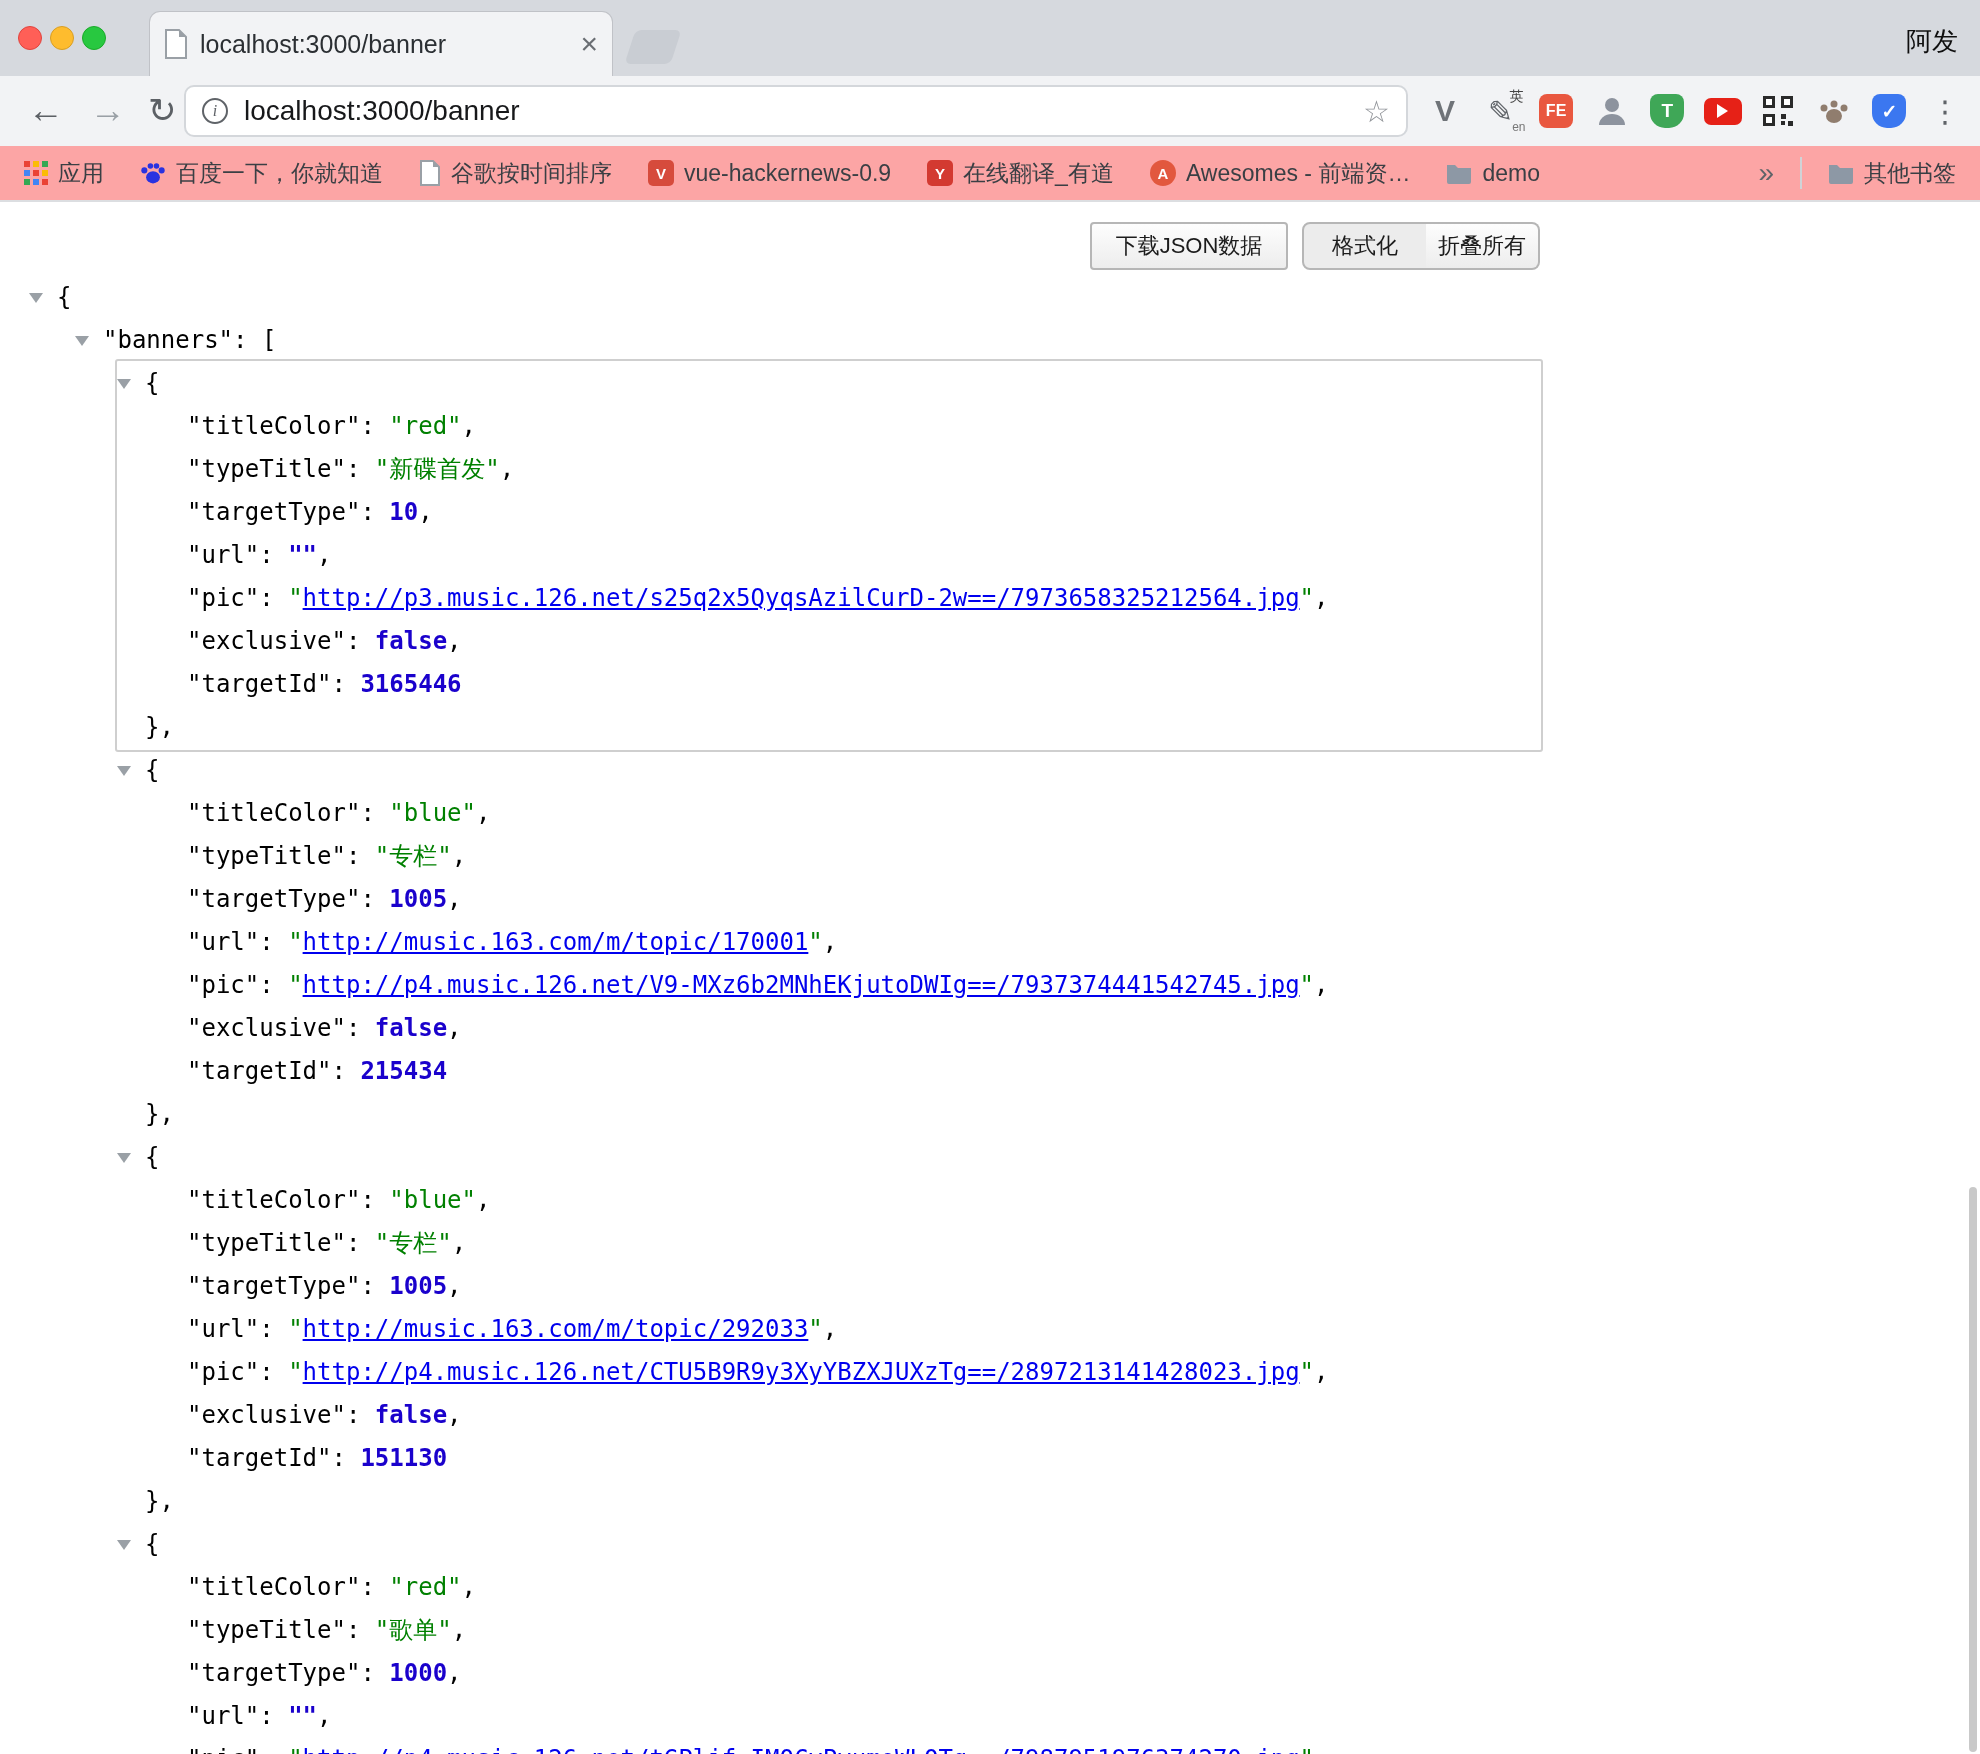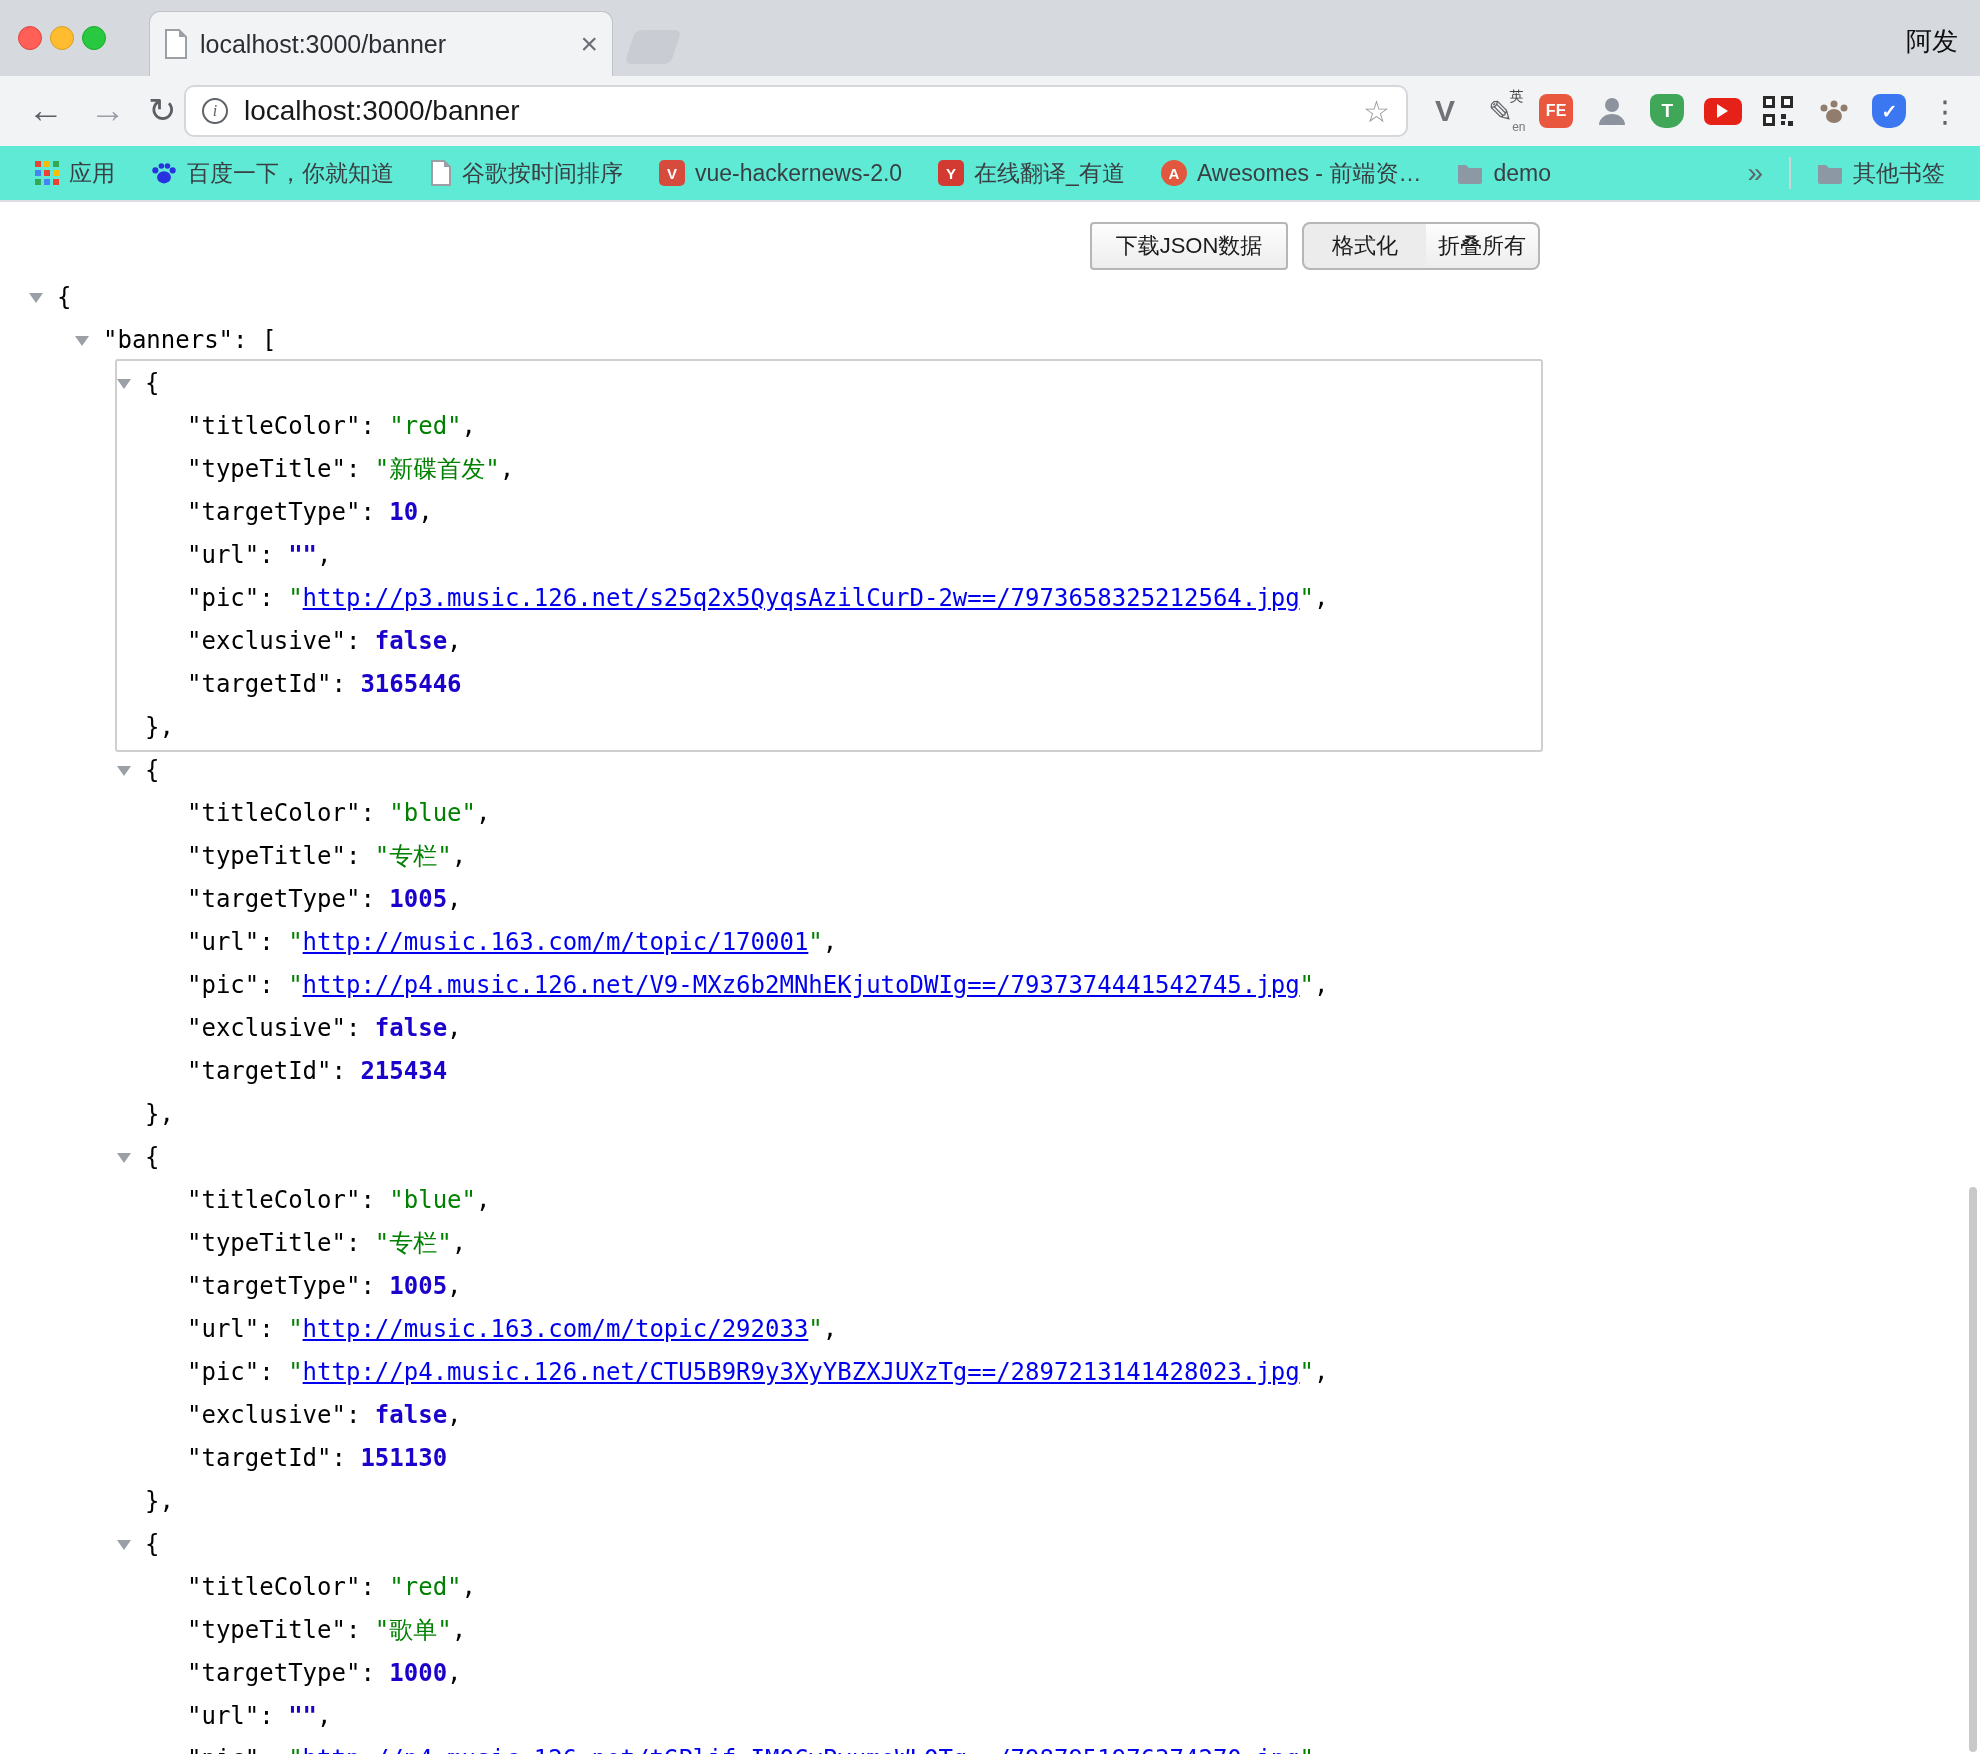--- a/index.html
+++ b/index.html
@@ -44,22 +44,22 @@
   .pen-badge2{position:absolute;bottom:-2px;right:-4px;font-size:12px;color:#777;}
   .sq{display:flex;align-items:center;justify-content:center;color:#fff;font-weight:bold;}
   .fe{width:34px;height:34px;border-radius:8px;background:#e9573f;font-size:16px;}
   .shield-t{width:34px;height:34px;border-radius:8px 8px 15px 15px;background:#3fa757;font-size:19px;}
   .shield-check{width:34px;height:34px;border-radius:8px 8px 15px 15px;background:#3b77f0;font-size:19px;}
   .yt{width:38px;height:27px;border-radius:7px;background:#e62117;display:flex;align-items:center;justify-content:center;}
   .yt-tri{width:0;height:0;border-left:11px solid #fff;border-top:7px solid transparent;border-bottom:7px solid transparent;}
   .menu-dots{font-size:30px;color:#5f6368;}
 
   
-  .bookmarks{position:absolute;top:146px;left:0;right:0;height:56px;background:#5eead4;
-       border-bottom:2px solid #dcdee1;display:flex;align-items:center;padding:0 35px;
+  .bookmarks{position:absolute;top:146px;left:0;right:0;height:56px;background:#fca5a5;
+       border-bottom:2px solid #dcdee1;display:flex;align-items:center;padding:0 24px;
        box-sizing:border-box;gap:36px;}
   .bm{display:flex;align-items:center;gap:10px;font-size:23px;color:#3a3f44;white-space:nowrap;}
   .bm-right{margin-left:auto;display:flex;align-items:center;gap:26px;}
   .chev{font-size:28px;color:#5f6368;}
   .bm-divider{width:2px;height:32px;background:#d0d3d7;}
   .fav{width:26px;height:26px;border-radius:5px;display:flex;align-items:center;justify-content:center;
        color:#fff;font-weight:bold;font-size:15px;flex:0 0 auto;}
   .fav.vue{background:#d64b3c;}
   .fav.youdao{background:#d33a31;}
   .fav.awesomes{background:#e2583e;border-radius:50%;}
@@ -214,21 +214,21 @@
   <span class="bm">
     <svg width="22" height="26" viewBox="0 0 22 26">
       <path d="M2 1 h12 l6 6 v18 h-18 z" fill="#fff" stroke="#9aa0a6" stroke-width="2"></path>
       <path d="M14 1 v6 h6 z" fill="#9aa0a6"></path>
     </svg>
     <span>谷歌按时间排序</span>
   </span>
 
   <span class="bm">
     <span class="fav vue">V</span>
-    <span>vue-hackernews-2.0</span>
+    <span>vue-hackernews-0.9</span>
   </span>
 
   <span class="bm">
     <span class="fav youdao">Y</span>
     <span>在线翻译_有道</span>
   </span>
 
   <span class="bm">
     <span class="fav awesomes">A</span>
     <span>Awesomes - 前端资…</span>

